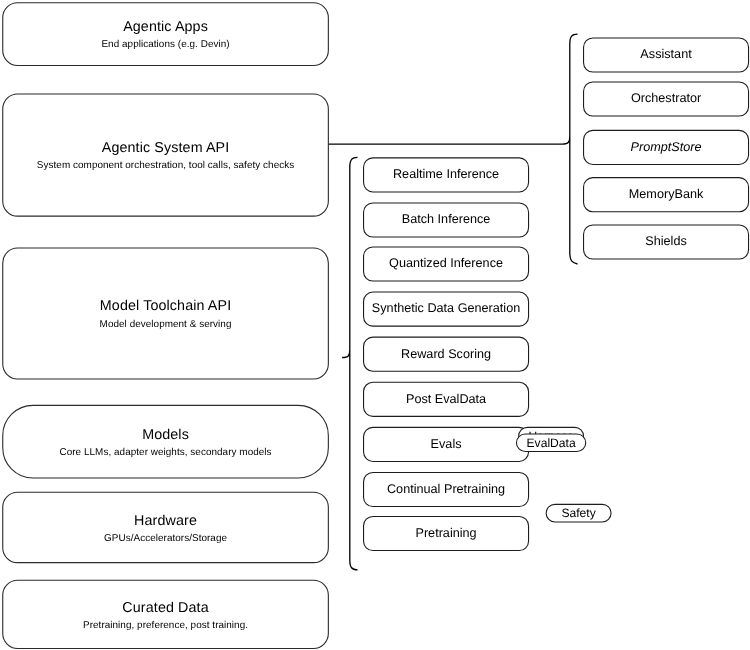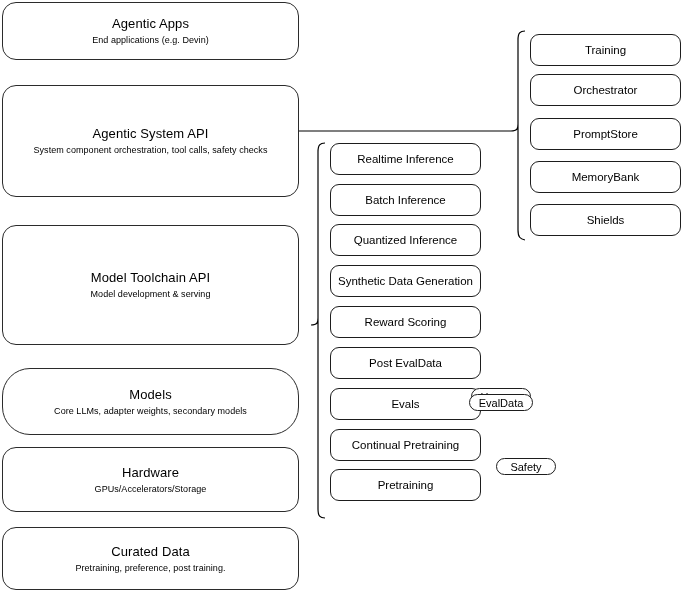--- a/index.html
+++ b/index.html
@@ -185,26 +185,26 @@
   <span>Harness</span>
 </div>
 <div class="pill" style="left:469px; top:394px; width:64px;">
   <span>EvalData</span>
 </div>
 <div class="pill" style="left:496px; top:410px; width:60px;margin-top:48px;">
   <span>Safety</span>
 </div>
 
 <div class="box sys-box" style="top:34px;">
-  <span>Training</span>
+  <span>Assistant</span>
 </div>
 <div class="box sys-box" style="top:74px;justify-content:center;">
   <span>Orchestrator</span>
 </div>
-<div class="box sys-box" style="top:118px;">
+<div class="box sys-box" style="top:118px;font-style:italic;">
   <span>PromptStore</span>
 </div>
 <div class="box sys-box" style="top:161px;">
   <span>MemoryBank</span>
 </div>
 <div class="box sys-box" style="top:204px;">
   <span>Shields</span>
 </div>
 
 </body></html>

